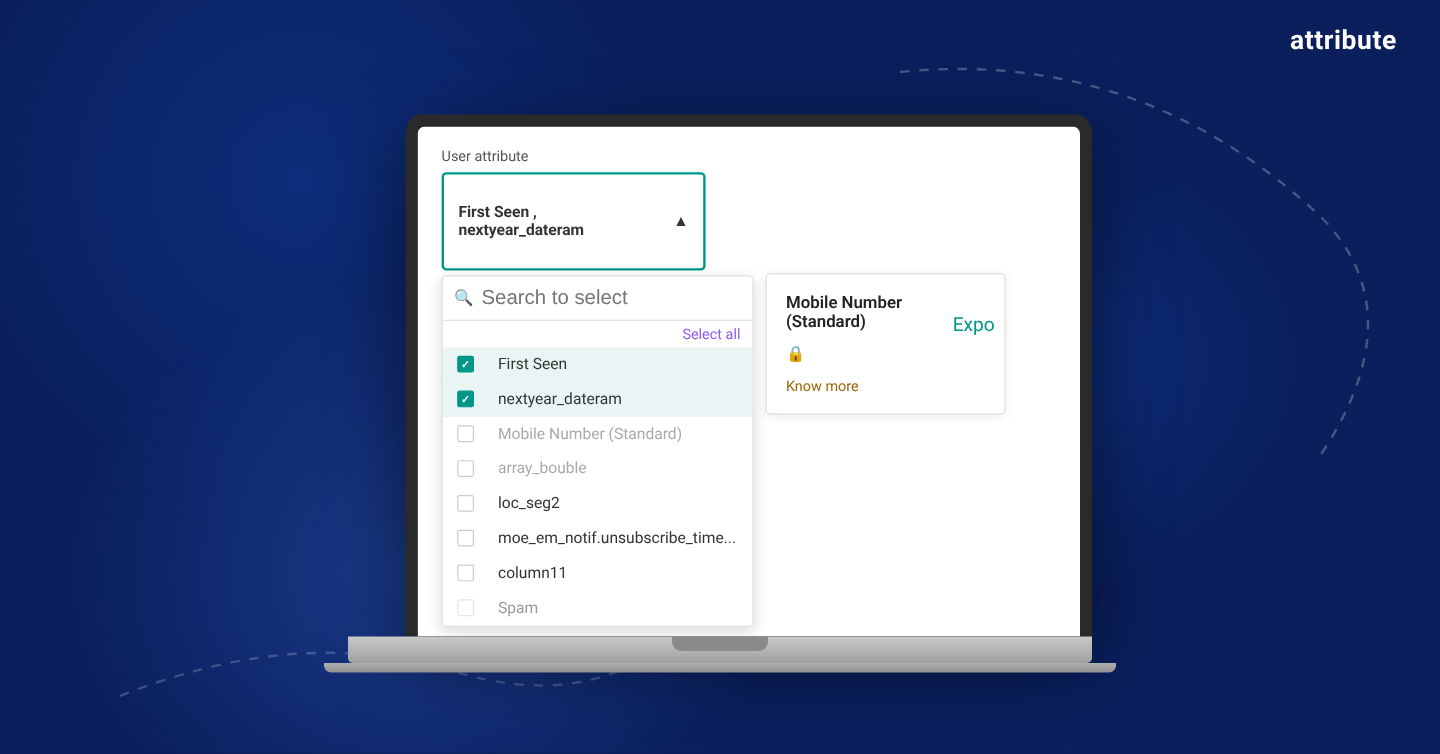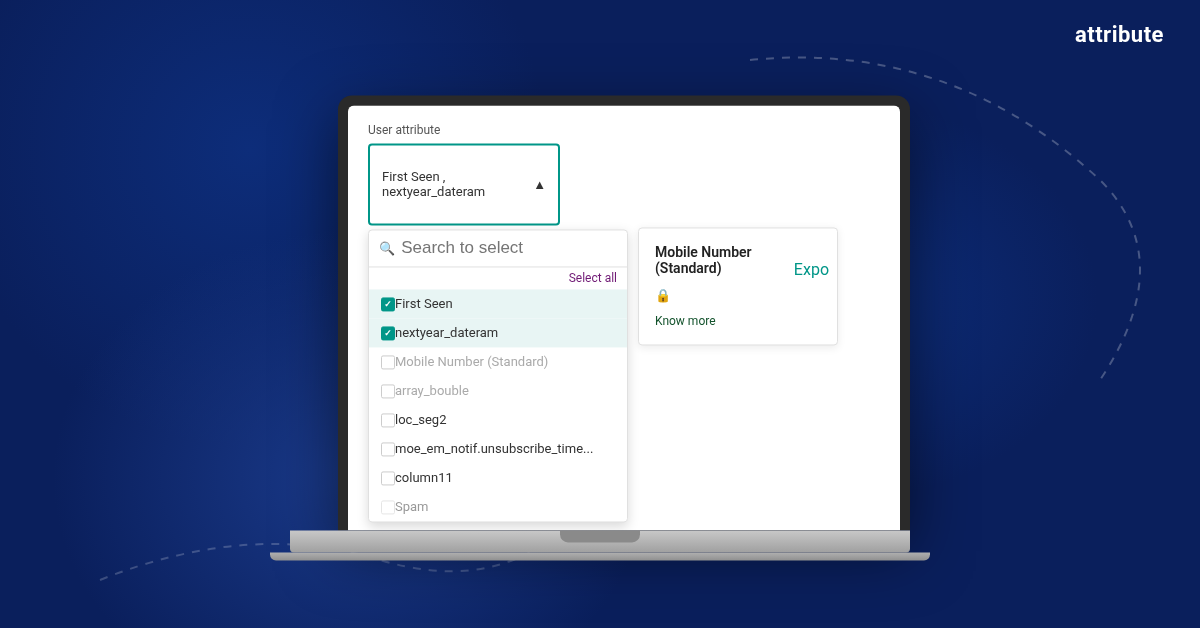--- a/index.html
+++ b/index.html
@@ -121,23 +121,24 @@
 
     
     .dropdown-trigger {
       display: flex;
       align-items: center;
       justify-content: space-between;
       border: 2px solid #009688;
       border-radius: 4px;
       padding: 24px 12px;
       background: white;
-      width: 192px;
+      width: 220px;
       cursor: pointer;
       margin-bottom: 0;
+      font-weight: bold;
     }
 
     .dropdown-trigger span {
       font-size: 13px;
       color: #333;
     }
 
     .dropdown-arrow {
       color: #009688;
       font-size: 10px;
@@ -180,37 +181,37 @@
     }
 
     .select-all-row {
       display: flex;
       justify-content: flex-end;
       padding: 4px 10px;
     }
 
     .select-all-link {
       font-size: 12px;
-      color: #701a75;
+      color: #8b5cf6;
       cursor: pointer;
     }
 
     
     .checkbox-list {
       list-style: none;
     }
 
     .checkbox-item {
       display: flex;
-      align-items: center;
+      align-items: flex-start;
       padding: 7px 12px;
       font-size: 13px;
       color: #333;
       cursor: pointer;
-      gap: 0;
+      gap: 20px;
     }
 
     .checkbox-item.checked {
       background: #e8f5f4;
     }
 
     .checkbox-item.disabled {
       color: #aaa;
     }
 
@@ -267,21 +268,21 @@
       gap: 5px;
     }
 
     .lock-icon {
       font-size: 13px;
       flex-shrink: 0;
     }
 
     .know-more-link {
       font-size: 12px;
-      color: #14532d;
+      color: #a16207;
       cursor: pointer;
       margin-top: 8px;
       display: block;
     }
 
     .export-link {
       font-size: 16px;
       color: #009688;
       position: absolute;
       right: -8px;

